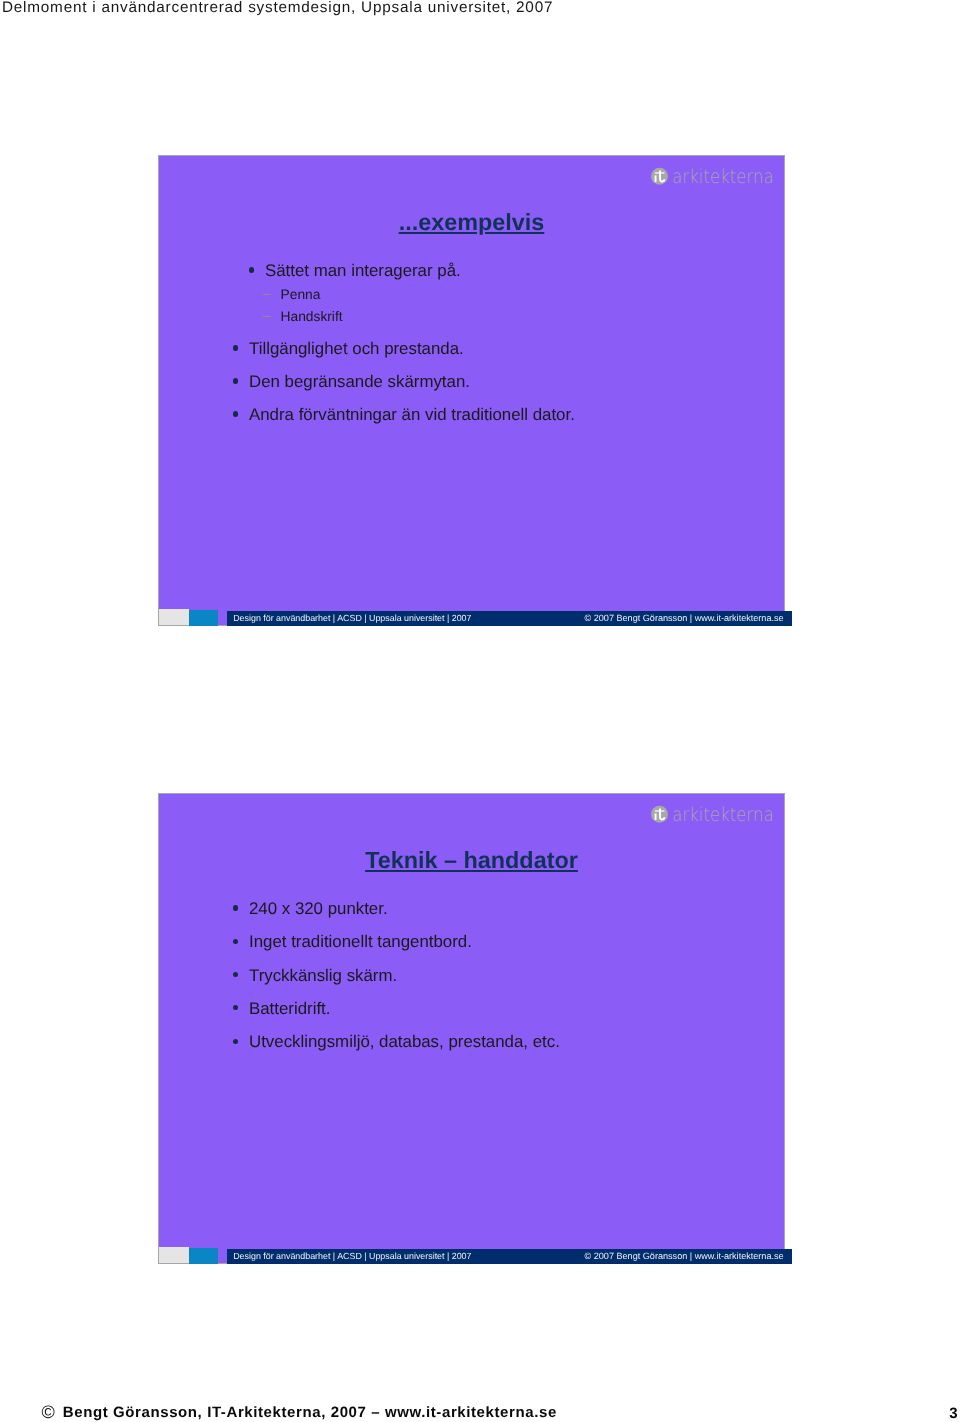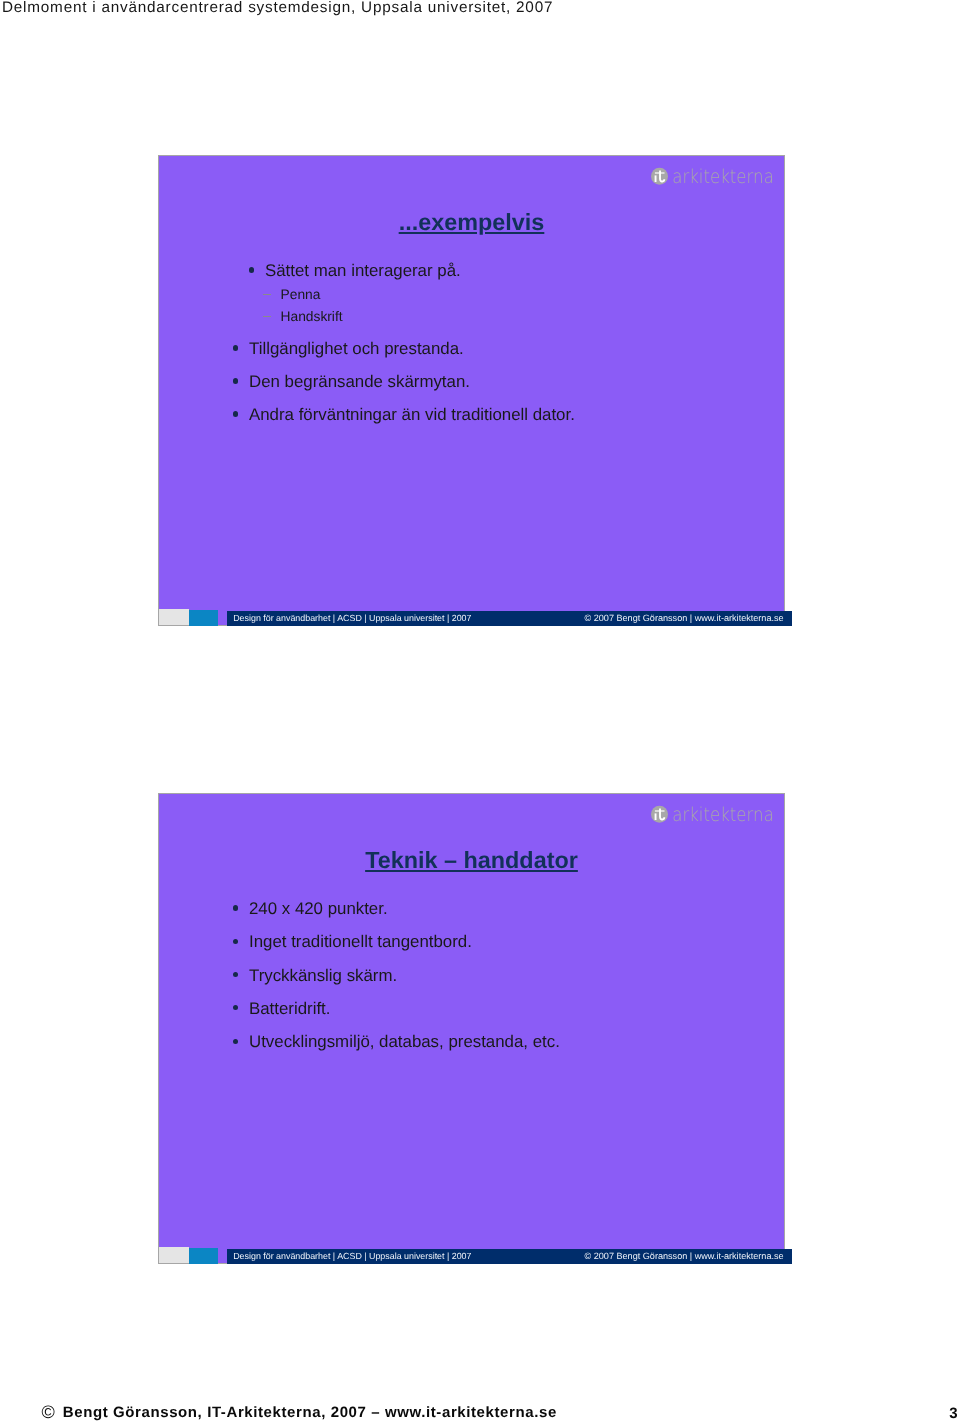--- a/index.html
+++ b/index.html
@@ -83,21 +83,21 @@
         <span class="logo"><svg width="125" height="20" viewBox="0 0 1250 200">
             <g>
               <circle cx="85" cy="92" r="85" fill="#a8a8a8"></circle>
               <path fill="#ffffff" d="M36,84 h19 v66 h-19 z"></path>
               <path fill="#ffffff" d="M39,54 h96 v12 h-96 z"></path>
               <path fill="none" stroke="#ffffff" stroke-width="19" stroke-linecap="butt" d="M90,34 V114 C90,137 100,147 113,145 C126,143 133,134 133,122"></path>
             </g>
             <text x="244" y="159" font-family="DejaVu Sans, sans-serif" font-weight="200" font-size="191" transform="scale(0.87,1)" letter-spacing="0" fill="#a8a8a8">arkitekterna</text>
           </svg></span>
         <div class="slide-title" style="top:52.5px">Teknik – handdator</div>
-        <div class="bi l1" style="top:105px;left:90px"><span class="mk"></span><span>240 x 420 punkter.</span></div>
+        <div class="bi l1" style="top:105px;left:90px"><span class="mk"></span><span>240 x 320 punkter.</span></div>
         <div class="bi l1" style="top:138.3px;left:90px"><span class="mk"></span><span>Inget traditionellt tangentbord.</span></div>
         <div class="bi l1" style="top:171.6px;left:90px"><span class="mk"></span><span>Tryckkänslig skärm.</span></div>
         <div class="bi l1" style="top:204.9px;left:90px"><span class="mk"></span><span>Batteridrift.</span></div>
         <div class="bi l1" style="top:238.2px;left:90px"><span class="mk"></span><span>Utvecklingsmiljö, databas, prestanda, etc.</span></div>
         <div class="sfoot">
           <div class="grey"></div>
           <div class="cyan"></div>
           <div class="navy">
             <span class="l">Design för användbarhet | ACSD | Uppsala universitet | 2007</span>
             <span class="r">© 2007  Bengt Göransson | www.it-arkitekterna.se</span>

